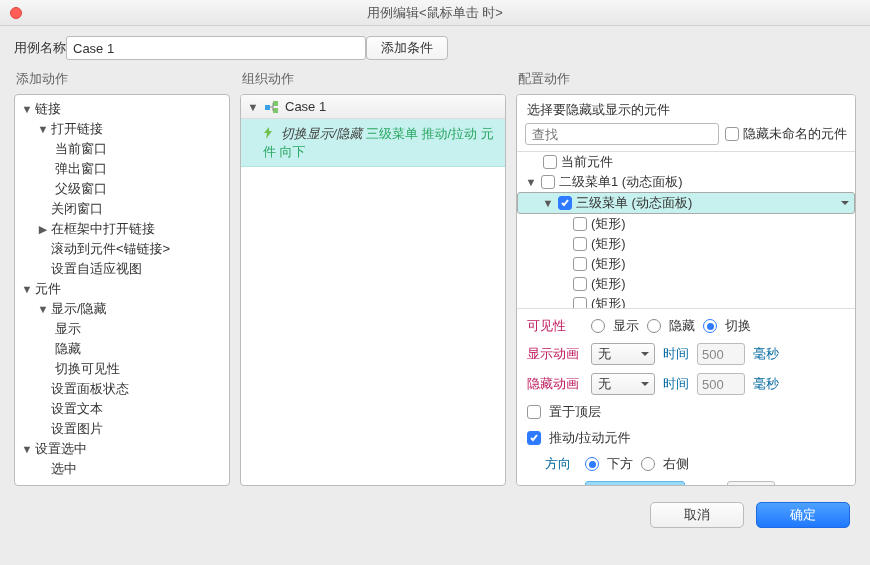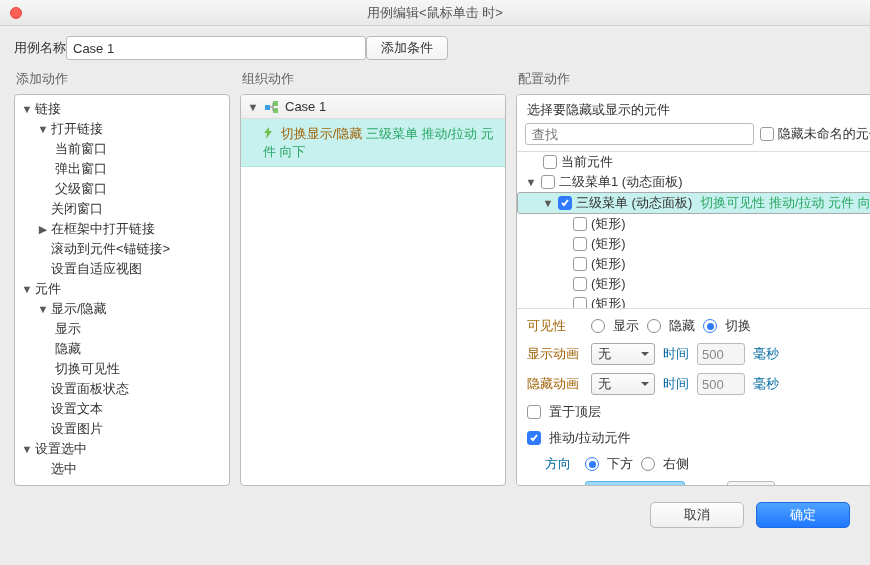--- a/index.html
+++ b/index.html
@@ -26,40 +26,40 @@
 .node { display:flex; align-items:center; height:20px; padding:0 4px; white-space:nowrap; cursor:default;}
 .tw { display:inline-block; width:12px; text-align:center; color:#5a5a5a; font-size:11px; cursor:pointer;}
 .node .lbl { padding-left:2px; }
 .ind1 { padding-left: 6px; }
 .ind2 { padding-left: 22px; }
 .ind3 { padding-left: 38px; }
 
 .casehdr { height:24px; background:linear-gradient(#fafafa,#eee); border-bottom:1px solid #ddd; display:flex; align-items:center; padding-left:6px; gap:6px;}
 .casehdr svg { flex-shrink:0;}
 .actrow { padding:6px 8px 6px 22px; background:#c7f1ee; border-bottom:1px solid #b0e5e0; line-height:1.35;}
-.actrow .a1 { color:#a16207; }
+.actrow .a1 { color:#404040;font-style:italic; }
 .actrow .a2 { color:#2aa764; }
 
 .cfgtitle { padding:6px 8px 4px 10px; color:#333; }
 .searchrow { display:flex; align-items:center; gap:6px; padding:0 8px 6px 8px;}
 .searchrow input { flex:1; height:22px; border:1px solid #bbb; border-radius:3px; padding:0 6px; }
 .hidechk { display:flex; align-items:center; gap:4px; white-space:nowrap;}
 .cfgtree { border-top:1px solid #ddd; border-bottom:1px solid #ddd; height:158px; overflow:auto;}
 .ctnode { display:flex; align-items:center; height:20px; padding:0 6px; gap:4px; white-space:nowrap;}
 .ctnode.sel { background:#c7f1ee; }
 .ck { width:14px; height:14px; border:1px solid #999; border-radius:3px; background:#fff; display:inline-flex; align-items:center; justify-content:center;}
 .ck.on { background:#2f7bff; border-color:#2f7bff;}
 .ck.on svg { display:block;}
 .ck svg{display:none;}
 .ctlbl {}
 .ctextra { color:#2aa764; margin-left:4px; white-space:nowrap; overflow:hidden; text-overflow:ellipsis;}
 
 .cfgbody { padding:8px 10px; display:flex; flex-direction:column; gap:8px;}
 .frow { display:flex; align-items:center; gap:8px; }
-.frow .flab{ width:56px; text-align:left; color:#a16207;}
+.frow .flab{ width:56px; text-align:left; color:#be185d;}
 .radio { width:14px; height:14px; border:1px solid #888; border-radius:50%; background:#fff; display:inline-flex; align-items:center; justify-content:center;}
 .radio.on { border-color:#2f7bff;}
 .radio.on::after{content:"";width:7px;height:7px;border-radius:50%;background:#2f7bff;}
 .sel { height:22px; border:1px solid #aaa; border-radius:3px; background:linear-gradient(#fdfdfd,#f0f0f0); display:flex; align-items:center; padding:0 18px 0 6px; position:relative; min-width:64px;}
 .sel.hl { background:#9ad8f7; border-color:#5fb7e6;}
 .sel::after{content:"";position:absolute;right:5px;top:8px;border:4px solid transparent; border-top-color:#555;}
 .numbox { width:48px; height:22px; border:1px solid #bbb; border-radius:3px; background:#fff; padding:0 4px; color:#888;}
 .numbox[disabled]{background:#f5f5f5;}
 .smtxt{ color:#0369a1;}
 
@@ -209,21 +209,20 @@
             <span class="ctlbl">二级菜单1 (动态面板)</span>
           </div>
         <div class="ctnode sel" style="padding-left:24px">
             <span class="tw">▼</span>
             <span class="ck on">
               <svg width="10" height="10">
                 <path d="M2 5 l2 2 l4 -5" stroke="#fff" stroke-width="2" fill="none"></path>
               </svg>
             </span>
             <span class="ctlbl">三级菜单 (动态面板)</span>
-            <span class="ctextra">切换可见性 推动/拉动 元件 向</span>
           </div>
         <div class="ctnode" style="padding-left:56px">
             <span class="ck"></span>
             <span class="ctlbl">(矩形)</span>
           </div>
         <div class="ctnode" style="padding-left:56px">
             <span class="ck"></span>
             <span class="ctlbl">(矩形)</span>
           </div>
         <div class="ctnode" style="padding-left:56px">

